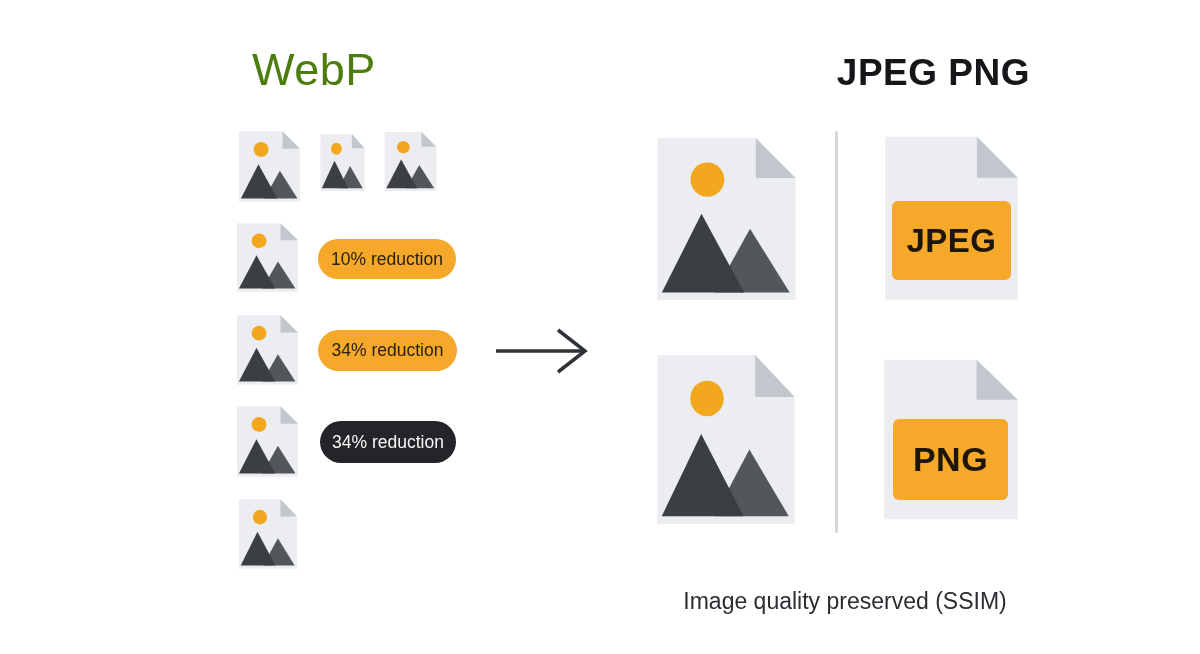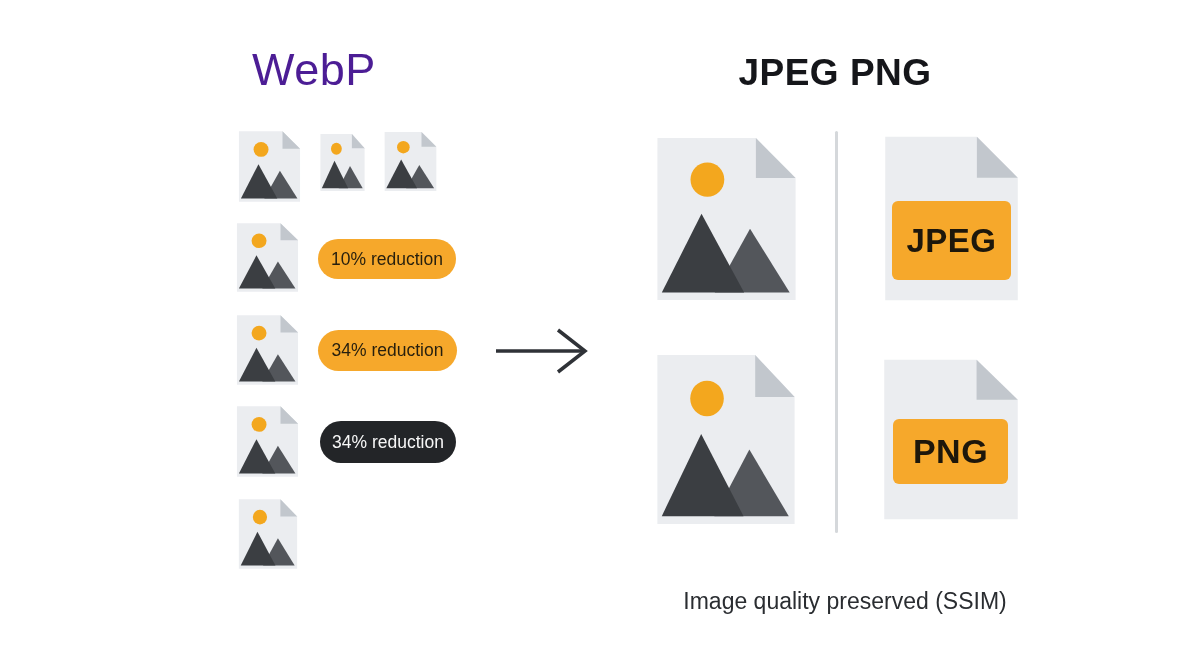--- a/index.html
+++ b/index.html
@@ -10,25 +10,25 @@
     background: #ffffff;
     overflow: hidden;
     font-family: "Liberation Sans", sans-serif;
   }
   .abs { position: absolute; }
 
   
   .title-left {
     left: 252px; top: 44px;
     font-size: 45px; font-weight: 400;
-    color: #4c1d95; letter-spacing: 0.5px;
+    color: #4d7c0f; letter-spacing: 0.5px;
   }
   .title-right {
     left: 640px; top: 52px; width: 390px;
-    text-align: center;
+    text-align: right;
     font-size: 37px; font-weight: 700;
     color: #15161a; letter-spacing: 0.5px;
   }
 
   
   .badge {
     display: flex; align-items: center; justify-content: center;
     border-radius: 999px;
     font-size: 17.5px; font-weight: 400;
     white-space: nowrap;
@@ -136,19 +136,19 @@
       <svg viewBox="0 0 100 120" preserveAspectRatio="none">
           <use href="#format-page"></use>
         </svg>
       <div class="chip" style="left:11px;top:67px;width:119px;height:79px;font-size:33px">JPEG</div>
     </div>
 
     <div class="file-card" style="left:880px;top:357px;width:142px;height:165px">
       <svg viewBox="0 0 100 120" preserveAspectRatio="none">
           <use href="#format-page"></use>
         </svg>
-      <div class="chip" style="left:13px;top:62px;width:115px;height:65px;font-size:34px">PNG</div>
+      <div class="chip" style="left:13px;top:62px;width:115px;height:81px;font-size:34px">PNG</div>
     </div>
 
     <div class="abs caption">Image quality preserved (SSIM)</div>
   </div>
 
 </div>
 
 </body></html>

